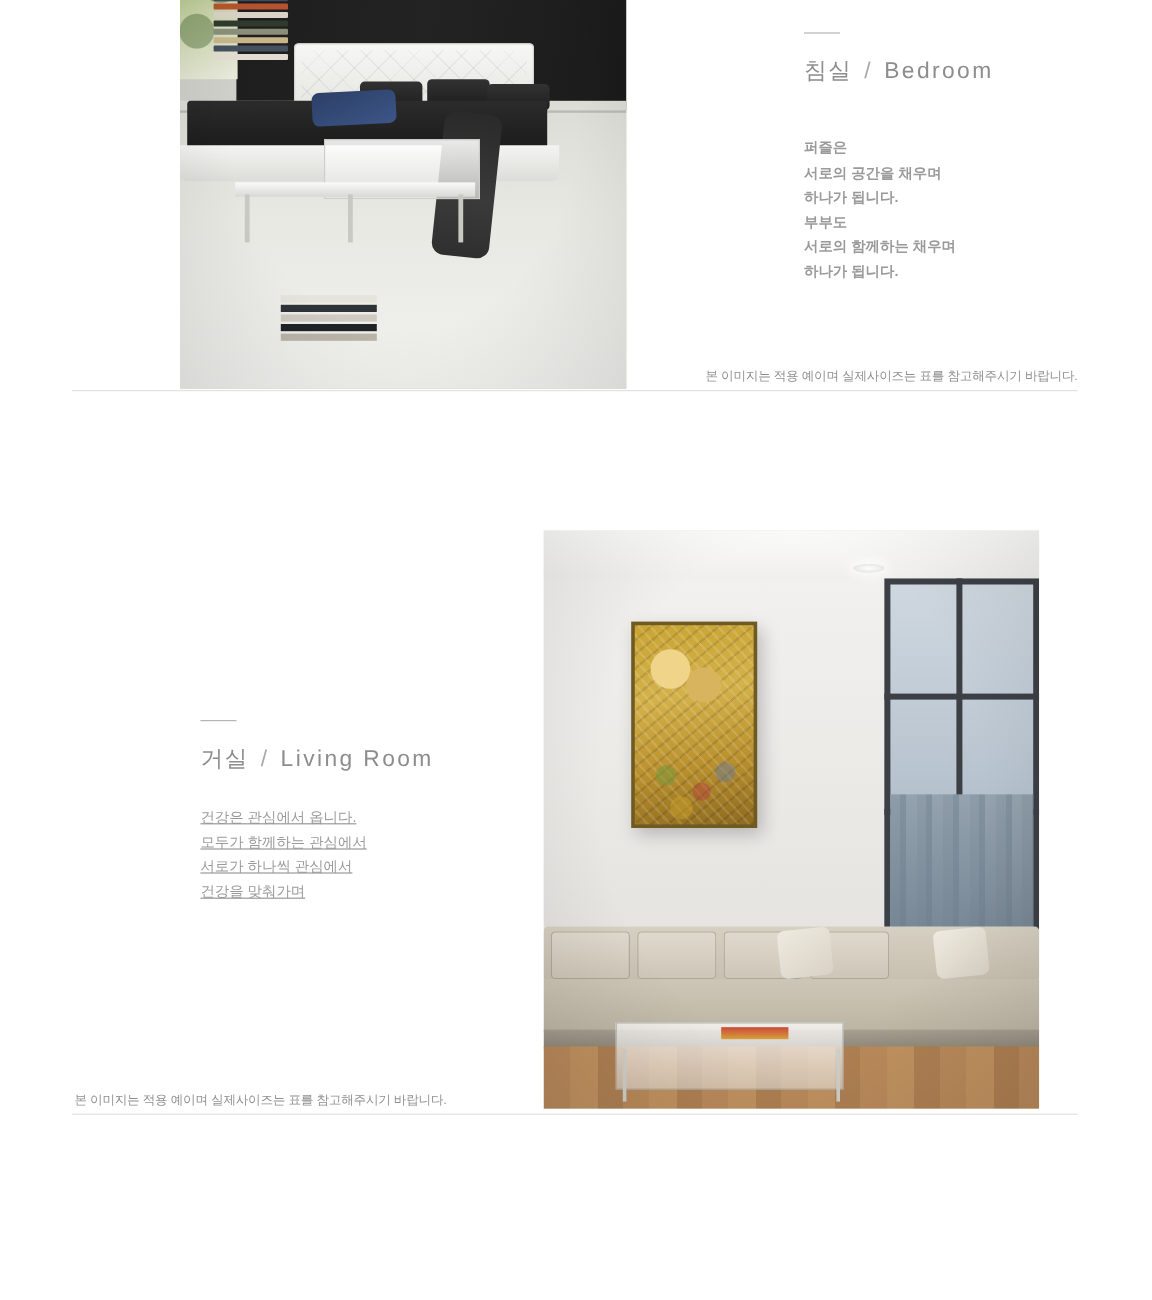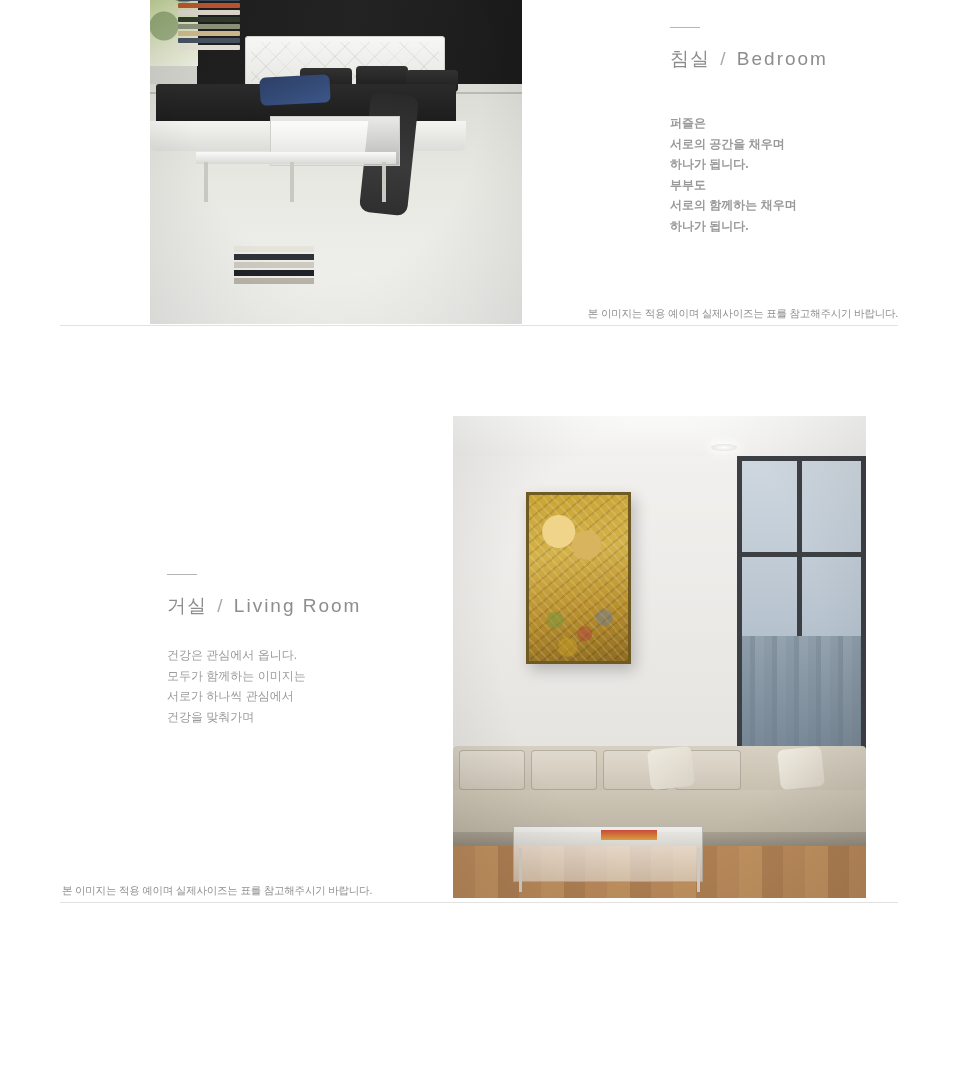--- a/index.html
+++ b/index.html
@@ -363,21 +363,21 @@
       <div>부부도</div>
       <div>서로의 함께하는 채우며</div>
       <div>하나가 됩니다.</div>
     </div>
   </div>
 
   <div class="note" style="position:absolute;right:62px;top:307px;">본 이미지는 적용 예이며 실제사이즈는 표를 참고해주시기 바랍니다.</div>
   <div class="divider" style="left:60px;right:62px;top:325px;"></div>
 </div>
 
-<div class="section" style="top:416px;height:490px;">
+<div class="section" style="top:442px;height:490px;">
 
   <div class="photo" id="living-photo" style="top:0;">
     <div class="lv-wall"></div>
     <div class="lv-ceiling"></div>
     <div class="lv-ceil-light"></div>
 
     <div class="lv-frame"></div>
 
     <div class="lv-window">
       <div class="mullion-v" style="left:60px;"></div>
@@ -406,23 +406,23 @@
     <div class="shade"></div>
   </div>
 
   <div style="position:absolute;left:167px;top:158px;">
     <div class="rule-short"></div>
     <div class="sec-title" style="margin-top:18px;">
       <span>거실</span>
       <span class="slash">/</span>
       <span class="en">Living Room</span>
     </div>
-    <div class="body-copy" style="margin-top:26px;">
+    <div class="body-copy" style="margin-top:26px;text-decoration:underline;">
       <div>건강은 관심에서 옵니다.</div>
-      <div>모두가 함께하는 이미지는</div>
+      <div>모두가 함께하는 관심에서</div>
       <div>서로가 하나씩 관심에서</div>
       <div>건강을 맞춰가며</div>
     </div>
   </div>
 
   <div class="note" style="position:absolute;left:62px;top:468px;">본 이미지는 적용 예이며 실제사이즈는 표를 참고해주시기 바랍니다.</div>
   <div class="divider" style="left:60px;right:62px;top:486px;"></div>
 </div>
 
 </body></html>

